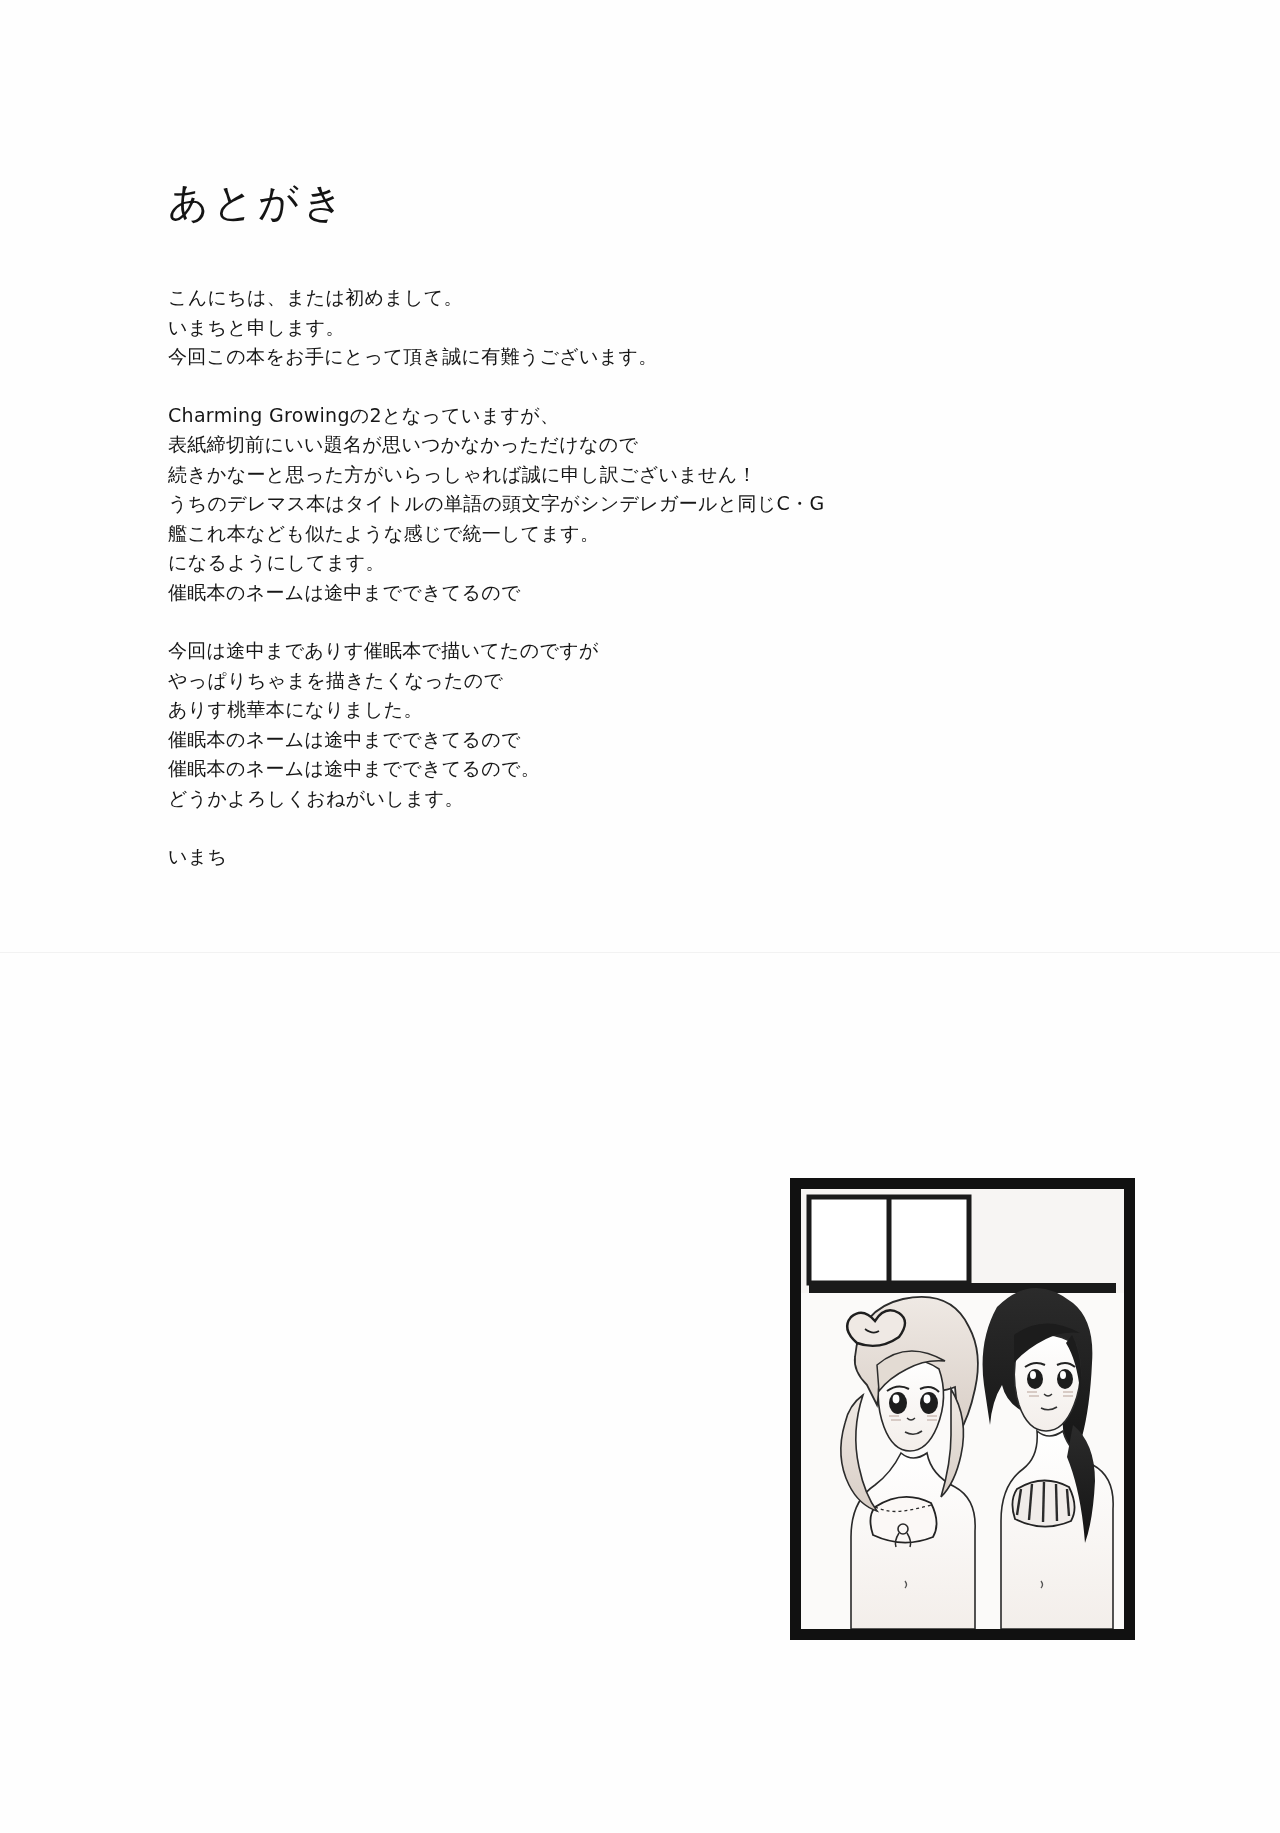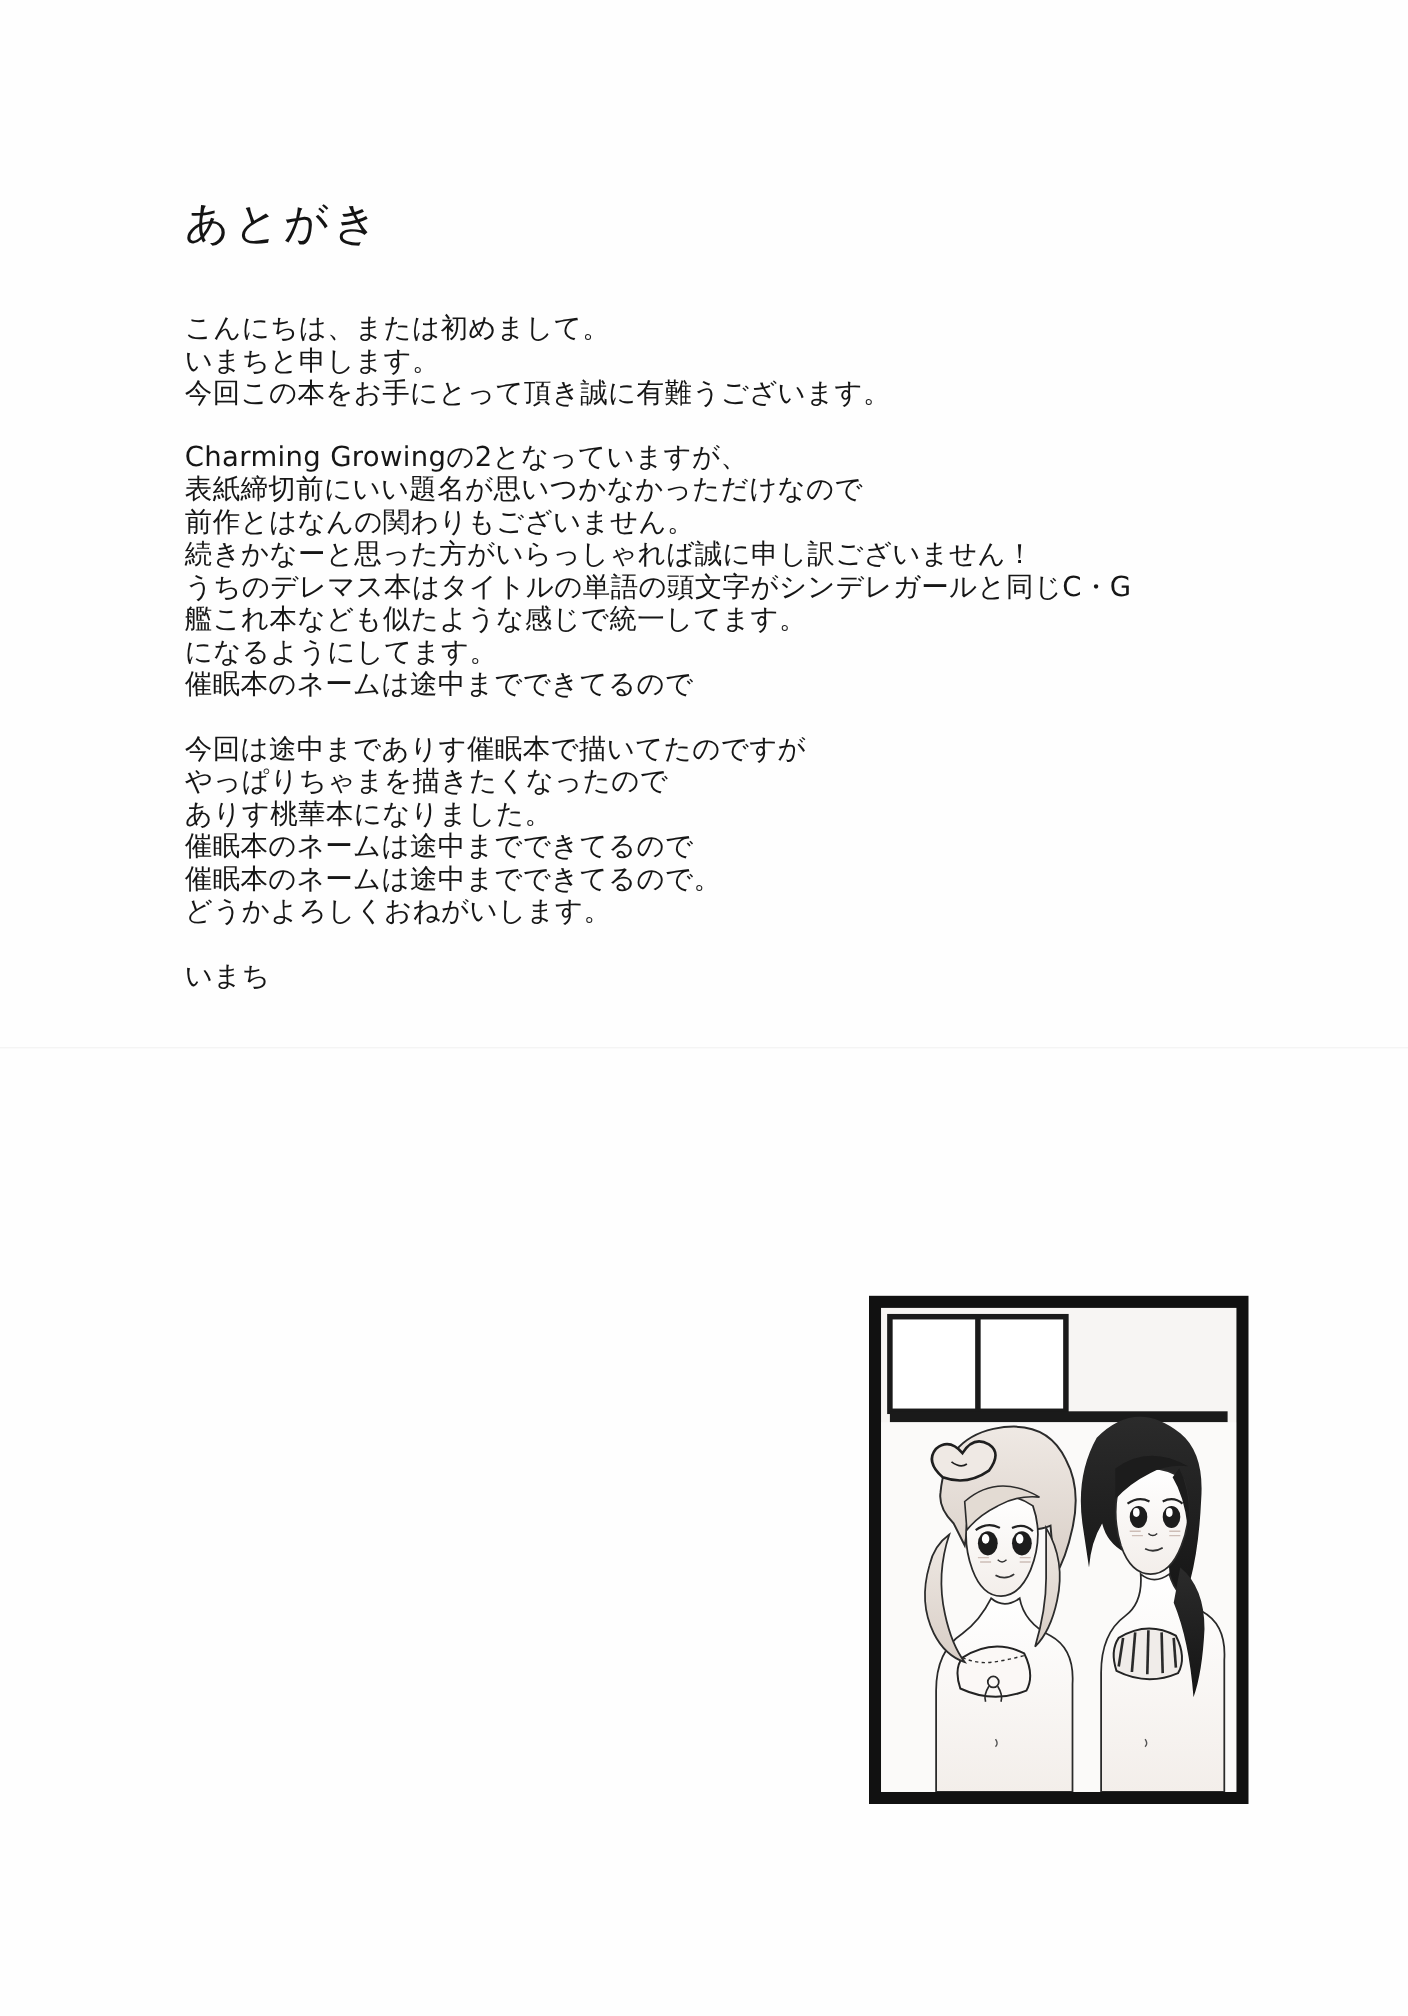--- a/index.html
+++ b/index.html
@@ -28,21 +28,21 @@
     letter-spacing: 4px;
     font-weight: 500;
     color: #141414;
     font-family: "DejaVu Sans", sans-serif;
   }
   .body-text {
     position: absolute;
     left: 168px;
     top: 283px;
     width: 860px;
-    font-size: 25px;
+    font-size: 19px;
     line-height: 29.5px;
     color: #161616;
     letter-spacing: 0.3px;
   }
   .para {
     margin: 0 0 29px 0;
   }
   .para div {
     white-space: nowrap;
   }
@@ -93,21 +93,20 @@
 
     <div class="para">
       <div>こんにちは、または初めまして。</div>
       <div>いまちと申します。</div>
       <div>今回この本をお手にとって頂き誠に有難うございます。</div>
     </div>
 
     <div class="para">
       <div>Charming Growingの2となっていますが、</div>
       <div>表紙締切前にいい題名が思いつかなかっただけなので</div>
-      <div>前作とはなんの関わりもございません。</div>
       <div>続きかなーと思った方がいらっしゃれば誠に申し訳ございません！</div>
       <div>うちのデレマス本はタイトルの単語の頭文字がシンデレガールと同じC・G</div>
       <div>艦これ本なども似たような感じで統一してます。</div>
       <div>になるようにしてます。</div>
       <div>催眠本のネームは途中までできてるので</div>
     </div>
 
     <div class="para">
       <div>今回は途中までありす催眠本で描いてたのですが</div>
       <div>やっぱりちゃまを描きたくなったので</div>

